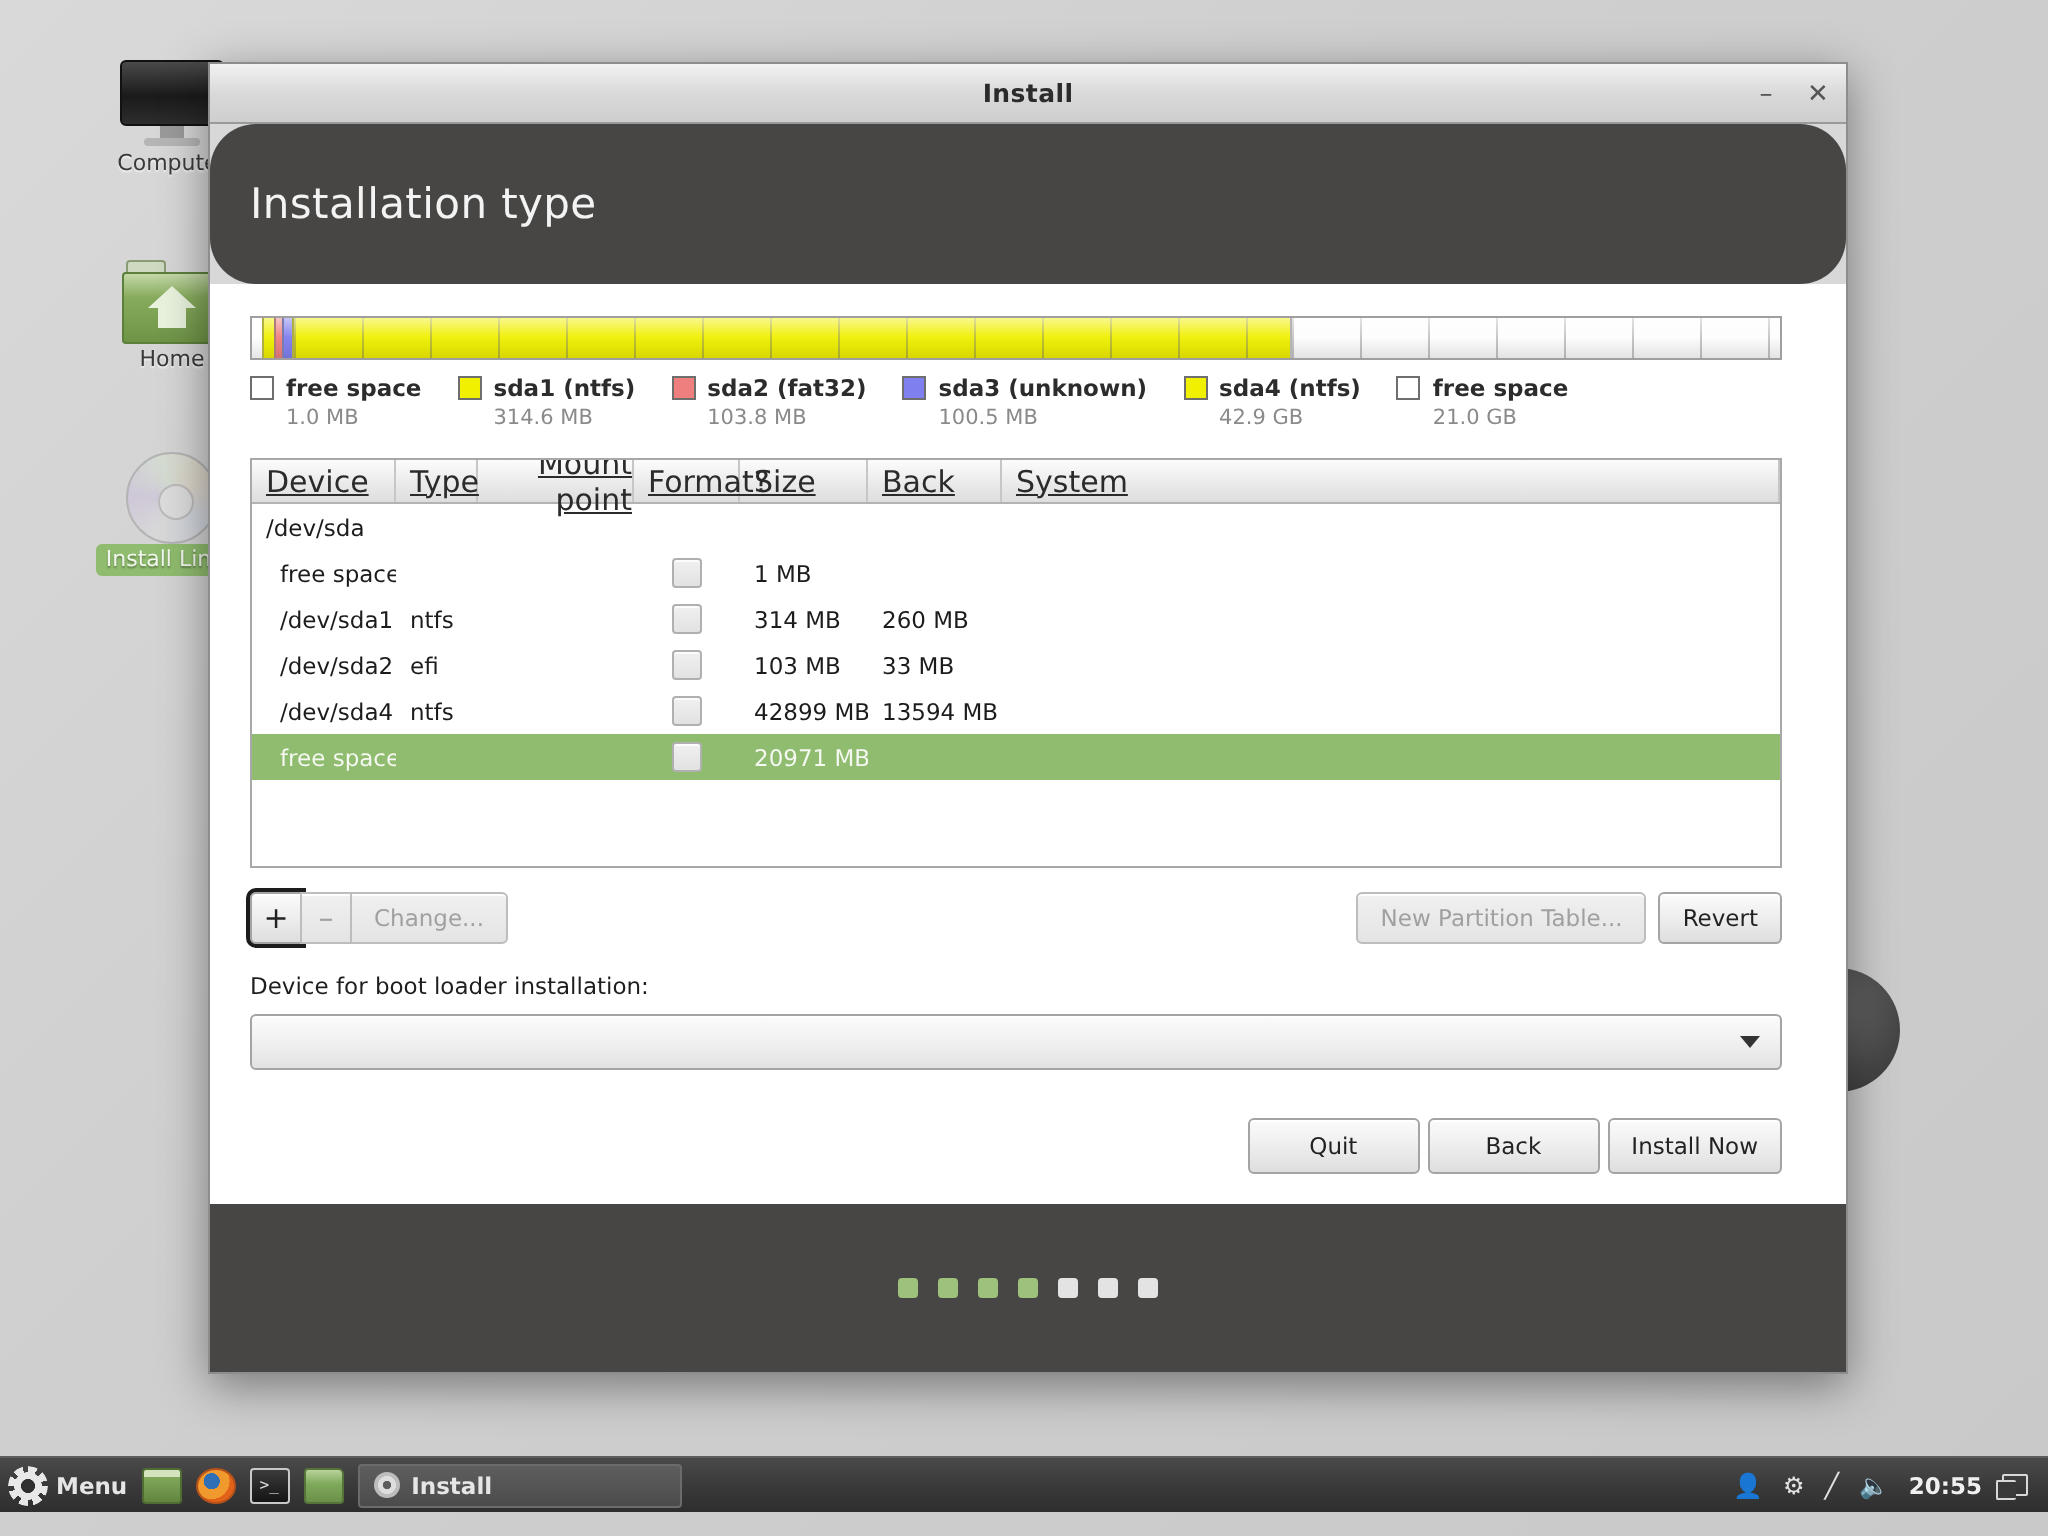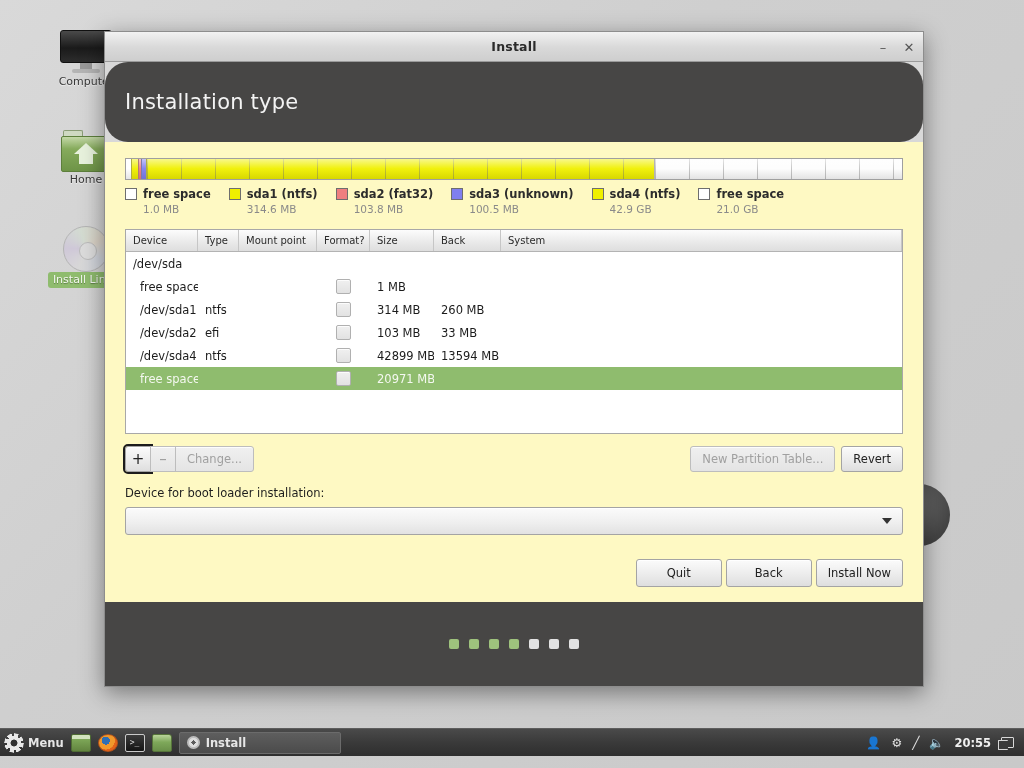--- a/index.html
+++ b/index.html
@@ -95,21 +95,21 @@
   .win-btn { width: 16px; height: 16px; display: flex; align-items: center; justify-content: center;
              color: #555; font-size: 13px; line-height: 1; cursor: pointer; }
 
   .header-band {
     flex: 0 0 80px; background: #474645;
     display: flex; align-items: center; padding-left: 20px; border-radius: 23px;
   }
   .header-band h1 { font-size: 21px; font-weight: normal; color: #f3f3f3; letter-spacing: .2px; }
 
   .content {
-    flex: 1 1 auto; background: #fef9c3; padding: 16px 20px 0 20px;
+    flex: 1 1 auto; background: #ffffff; padding: 16px 32px 0 20px;
     display: flex; flex-direction: column;
   }
 
   
   .part-bar {
     height: 22px; width: 100%; display: flex;
     border: 1px solid #9f9f9f; background: #fff;
     box-shadow: 0 1px 2px rgba(0,0,0,.12) inset;
   }
   .part-seg { height: 100%; position: relative; }
@@ -131,22 +131,22 @@
   .legend-size { font-size: 10.5px; color: #8a8a8a; margin-top: 2px; margin-left: 18px; white-space: nowrap; }
 
   
   .table-wrap {
     margin-top: 14px; background: #fff; border: 1px solid #a8a8a8;
     height: 205px; overflow: hidden; display: flex; flex-direction: column;
   }
   .thead { display: flex; height: 22px; flex: 0 0 22px;
     background: linear-gradient(180deg,#fcfcfc,#e9e9e9 60%,#dedede);
     border-bottom: 1px solid #b3b3b3; }
-  .th { font-size: 10px; color: #2b2b2b; display: flex; align-items: center;
-        padding-left: 7px; border-right: 1px solid #c6c6c6; }
+  .th { font-size: 15px; color: #2b2b2b; display: flex; align-items: center;
+        padding-left: 7px; border-right: 1px solid #c6c6c6; text-decoration: underline; }
   .tbody { flex: 1 1 auto; }
   .tr { display: flex; height: 23px; align-items: center; }
   .tr.sel { background: #8fbc6e; }
   .tr.sel .td { color: #f4f8f0; }
   .td { font-size: 11.5px; color: #1c1c1c; padding-left: 7px; display: flex; align-items: center;
         height: 100%; overflow: hidden; white-space: nowrap; }
   .td.indent { padding-left: 14px; }
   .cb {
     width: 15px; height: 15px; border: 1px solid #b0b0b0; border-radius: 2px;
     background: linear-gradient(180deg,#f0f0f0,#e2e2e2);

